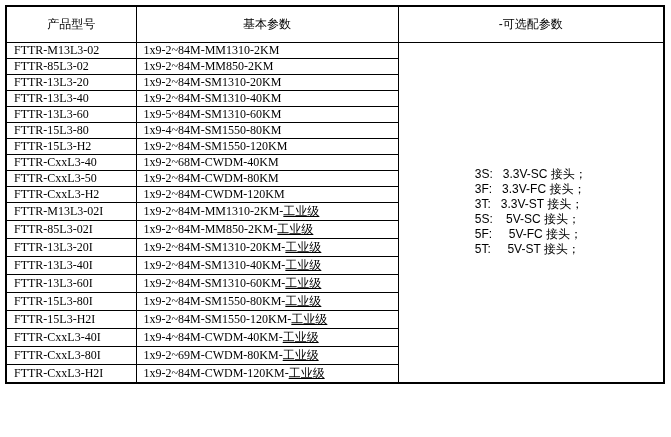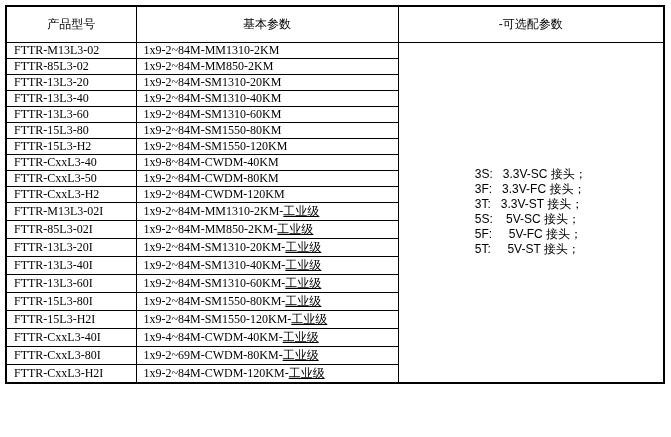--- a/index.html
+++ b/index.html
@@ -85,33 +85,33 @@
       <tr>
         <td class="model-cell">FTTR-13L3-20</td>
         <td class="params-cell"><span>1x9-2~84M-SM1310-20KM</span></td>
       </tr>
       <tr>
         <td class="model-cell">FTTR-13L3-40</td>
         <td class="params-cell"><span>1x9-2~84M-SM1310-40KM</span></td>
       </tr>
       <tr>
         <td class="model-cell">FTTR-13L3-60</td>
-        <td class="params-cell"><span>1x9-2~84M-SM1310-60KM</span></td>
+        <td class="params-cell"><span>1x9-5~84M-SM1310-60KM</span></td>
       </tr>
       <tr>
         <td class="model-cell">FTTR-15L3-80</td>
-        <td class="params-cell"><span>1x9-2~84M-SM1550-80KM</span></td>
+        <td class="params-cell"><span>1x9-4~84M-SM1550-80KM</span></td>
       </tr>
       <tr>
         <td class="model-cell">FTTR-15L3-H2</td>
         <td class="params-cell"><span>1x9-2~84M-SM1550-120KM</span></td>
       </tr>
       <tr>
         <td class="model-cell">FTTR-CxxL3-40</td>
-        <td class="params-cell"><span>1x9-8~84M-CWDM-40KM</span></td>
+        <td class="params-cell"><span>1x9-2~68M-CWDM-40KM</span></td>
       </tr>
       <tr>
         <td class="model-cell">FTTR-CxxL3-50</td>
         <td class="params-cell"><span>1x9-2~84M-CWDM-80KM</span></td>
       </tr>
       <tr>
         <td class="model-cell">FTTR-CxxL3-H2</td>
         <td class="params-cell"><span>1x9-2~84M-CWDM-120KM</span></td>
       </tr>
       <tr>

